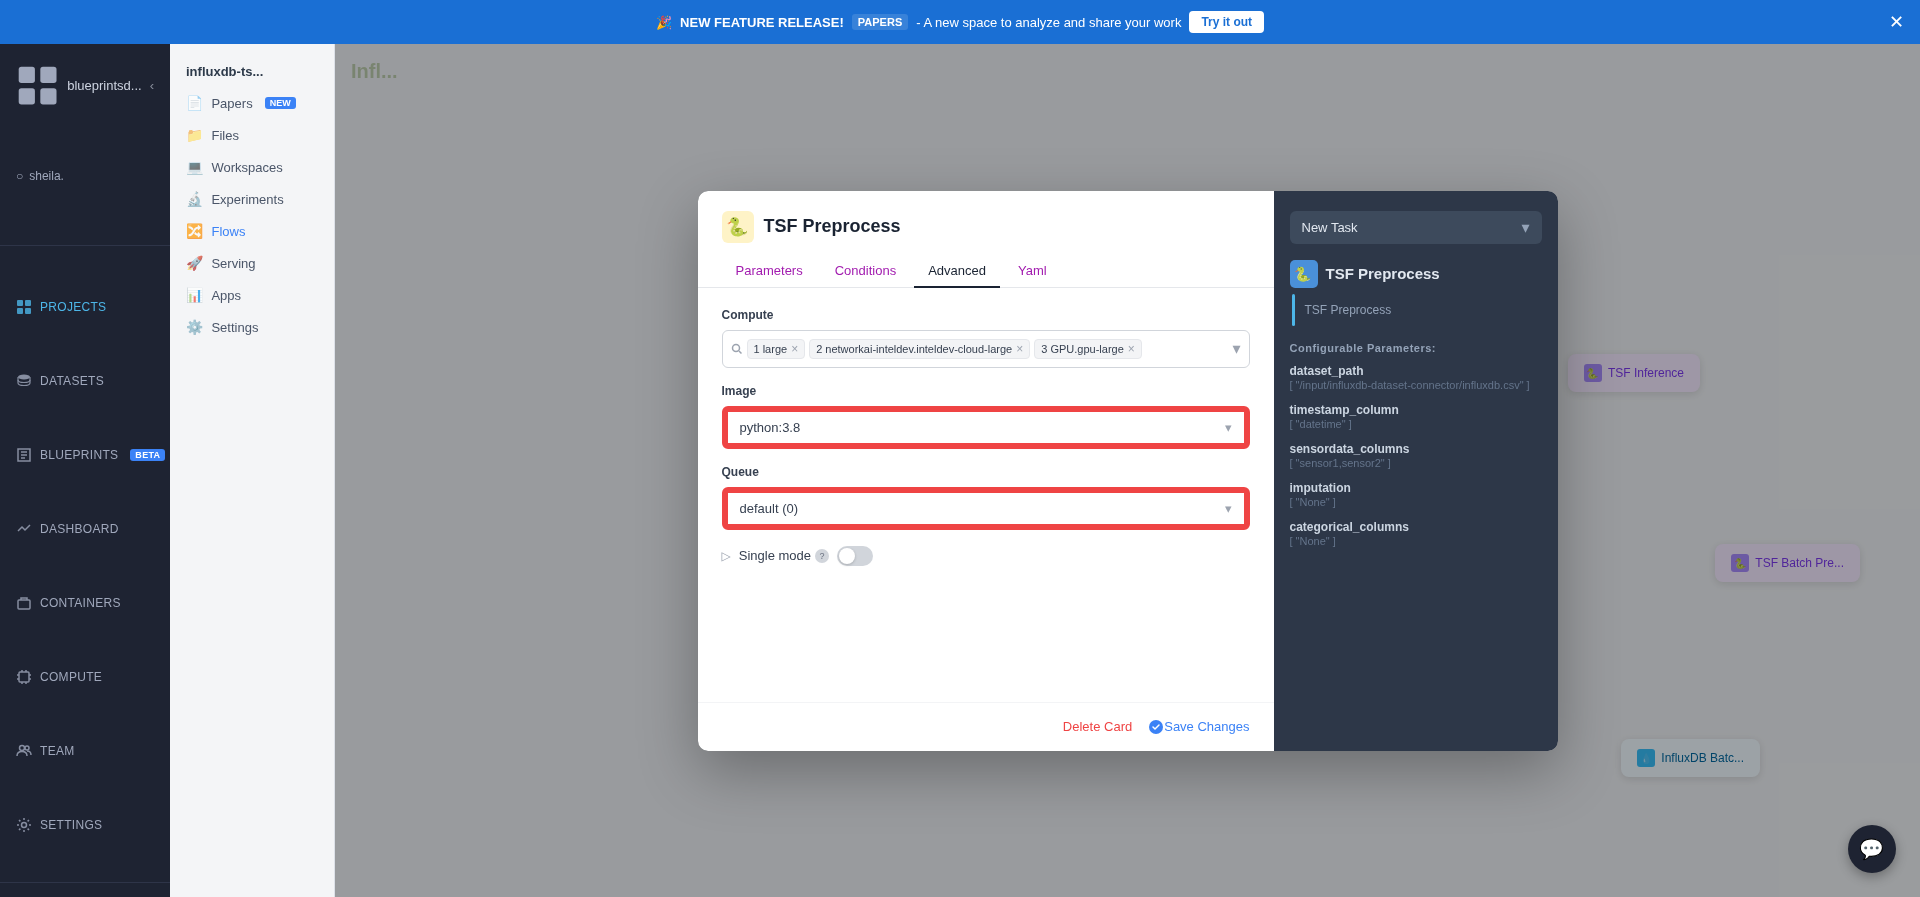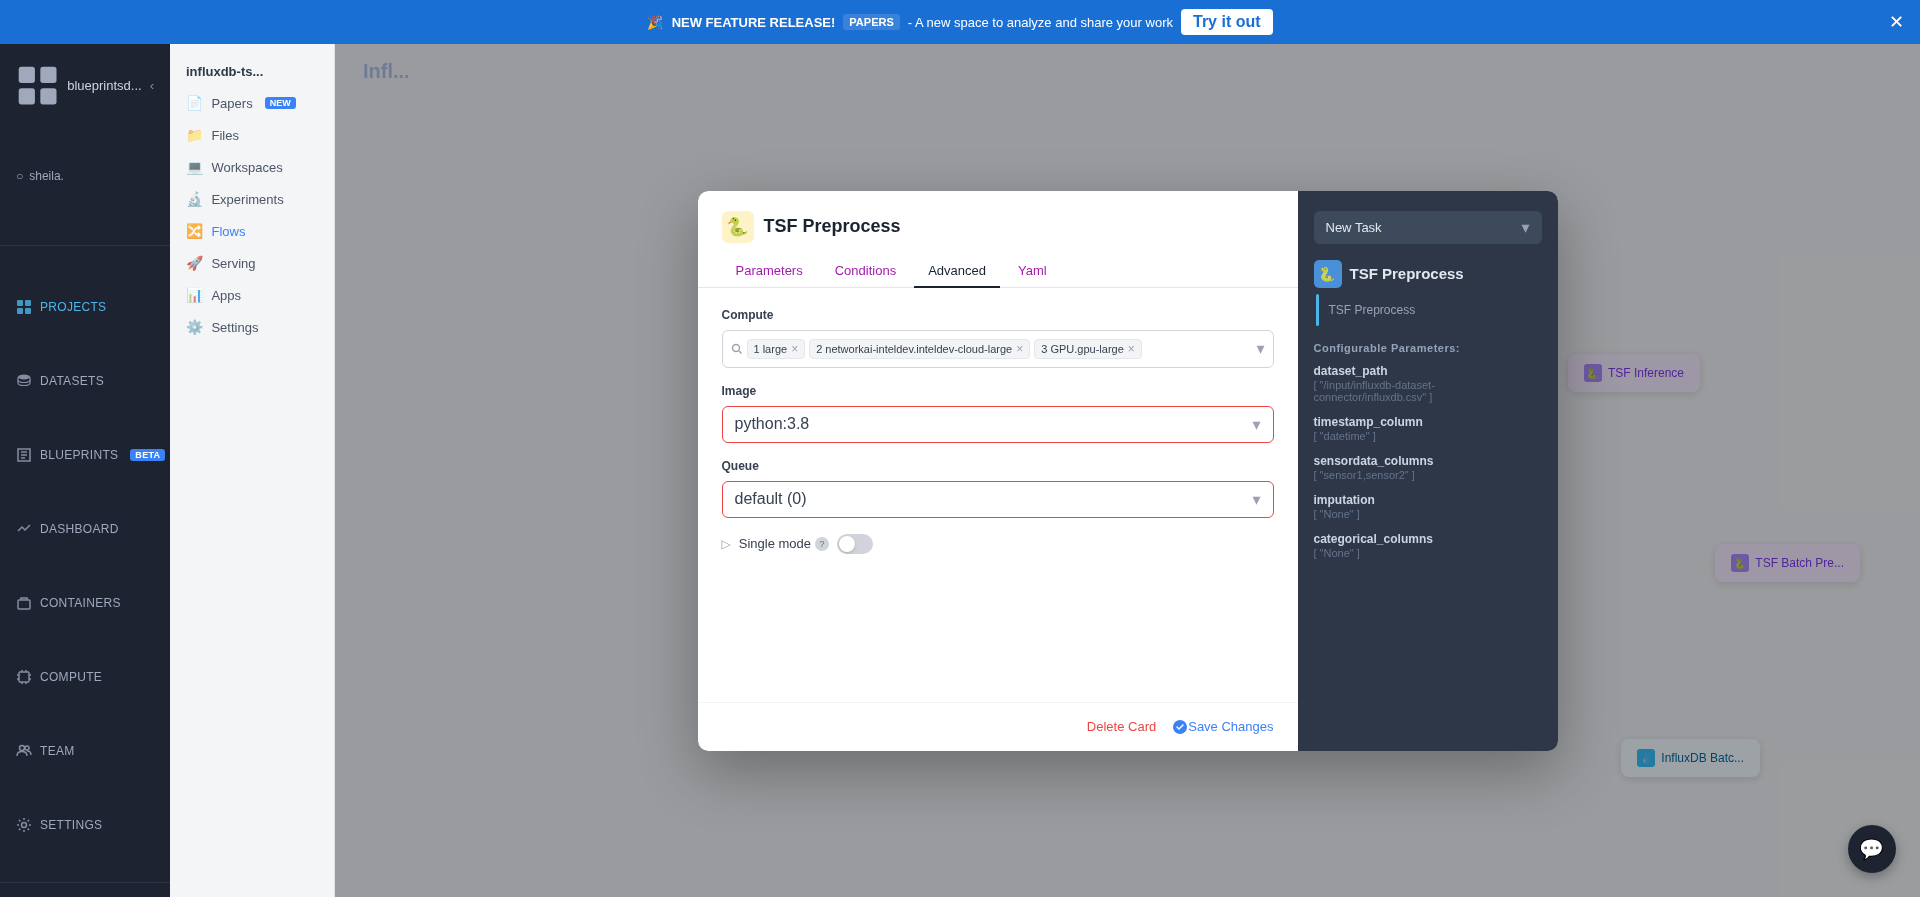--- a/index.html
+++ b/index.html
@@ -6,21 +6,21 @@
     body { font-family: -apple-system, BlinkMacSystemFont, 'Segoe UI', sans-serif; background: #e8ecf0; overflow: hidden; width: 1920px; height: 897px; }
 
     
     .top-banner {
       position: fixed; top: 0; left: 0; right: 0; height: 44px;
       background: #1a6fd4; display: flex; align-items: center; justify-content: center;
       z-index: 1000; color: white; font-size: 13px; gap: 8px;
     }
     .top-banner .try-btn {
       background: white; color: #1a6fd4; border: none; border-radius: 4px;
-      padding: 4px 12px; font-size: 16px; cursor: pointer; font-weight: 600;
+      padding: 4px 12px; font-size: 12px; cursor: pointer; font-weight: 600;
     }
     .top-banner .close-x {
       position: absolute; right: 16px; top: 50%; transform: translateY(-50%);
       color: white; cursor: pointer; font-size: 18px;
     }
 
     
     .sidebar {
       position: fixed; left: 0; top: 44px; bottom: 0; width: 170px;
       background: #1e2332; color: #a0a8bc; display: flex; flex-direction: column;
@@ -73,22 +73,22 @@
       position: fixed; left: 335px; top: 44px; right: 0; bottom: 0;
       background: #e8ecf0; overflow: hidden;
     }
 
     
     .flow-canvas {
       width: 100%; height: 100%; background: #eceff3;
       position: relative; overflow: hidden;
     }
     .flow-title-area {
-      position: absolute; top: 16px; left: 28px;
-      font-size: 20px; font-weight: 600; color: #1d4ed8; opacity: 0.3;
+      position: absolute; top: 16px; left: 16px;
+      font-size: 20px; font-weight: 600; color: #4d7c0f; opacity: 0.3;
     }
 
     
     .bg-card {
       position: absolute; border-radius: 8px; padding: 10px 16px;
       font-size: 12px; font-weight: 500; display: flex; align-items: center; gap: 6px;
       box-shadow: 0 2px 8px rgba(0,0,0,0.12);
     }
     .bg-card.tsf-inference {
       background: #f3e8ff; color: #7c3aed; right: 220px; top: 310px;
@@ -158,23 +158,23 @@
     .compute-search { display: flex; align-items: center; gap: 4px; color: #9ca3af; }
     .compute-tag {
       background: #f3f4f6; border: 1px solid #e5e7eb; border-radius: 4px;
       padding: 2px 6px; font-size: 11px; color: #374151; display: flex; align-items: center; gap: 4px;
     }
     .compute-tag .remove { cursor: pointer; color: #9ca3af; font-size: 12px; }
     .compute-chevron { margin-left: auto; color: #9ca3af; }
 
     
     .select-field {
-      border: 1px solid #ef4444; border-radius: 6px; padding: 8px 12px;
+      border: 6px solid #ef4444; border-radius: 6px; padding: 8px 12px;
       display: flex; align-items: center; justify-content: space-between;
-      font-size: 16px; color: #374151; cursor: pointer; background: white;
+      font-size: 13px; color: #374151; cursor: pointer; background: white;
     }
     .select-field .chevron { color: #9ca3af; }
 
     .field-group { margin-bottom: 16px; }
 
     
     .single-mode-row {
       display: flex; align-items: center; gap: 8px; margin-top: 8px;
     }
     .single-mode-label { font-size: 13px; color: #374151; display: flex; align-items: center; gap: 4px; }
@@ -193,21 +193,21 @@
       gap: 16px; border-top: 1px solid #f3f4f6;
     }
     .delete-btn { color: #ef4444; font-size: 13px; cursor: pointer; font-weight: 500; }
     .save-btn {
       display: flex; align-items: center; 
       color: #3b82f6; font-size: 13px; cursor: pointer; font-weight: 500;
     }
 
     
     .modal-right {
-      width: 260px; background: #2d3748; border-radius: 0 10px 10px 0;
+      width: 284px; background: #2d3748; border-radius: 0 10px 10px 0;
       display: flex; flex-direction: column; padding: 20px 16px; overflow-y: auto;
     }
     .right-header {
       display: flex; align-items: center; gap: 8px; margin-bottom: 6px;
     }
     .right-icon {
       width: 28px; height: 28px; background: #4a90d9; border-radius: 5px;
       display: flex; align-items: center; justify-content: center; font-size: 14px;
     }
     .right-title { font-size: 15px; font-weight: 600; color: #e2e8f0; }

